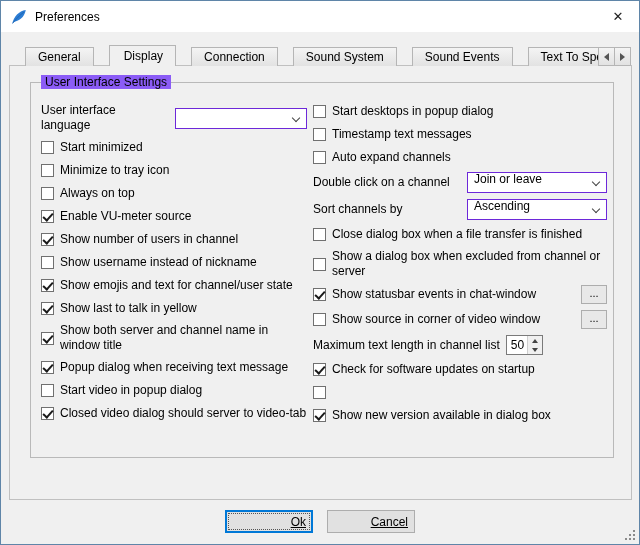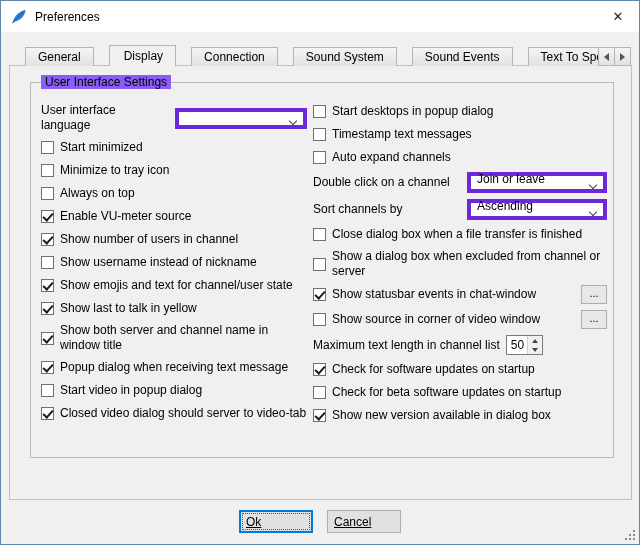--- a/index.html
+++ b/index.html
@@ -24,37 +24,37 @@
   .group-title{position:absolute;left:10px;top:-8px;background:#8b5cf6;padding:0 4px;font-size:12px;}
   .col{position:absolute;top:20px;display:flex;flex-direction:column;gap:6px;}
   .col.left{left:10px;width:266px;}
   .col.right{left:282px;width:294px;}
   .row{display:flex;align-items:center;min-height:17px;gap:6px;}
   .row .lbl{line-height:15px;}
   
   .cb{width:13px;height:13px;border:1px solid #707070;background:#fff;position:relative;flex:0 0 auto;}
   .cb.checked::after{content:"";position:absolute;left:3px;top:0px;width:4px;height:8px;border:solid #1a1a1a;border-width:0 2px 2px 0;transform:rotate(42deg);}
   
-  .combo{height:21px;background:#fff;border:4px solid #6d28d9;position:relative;display:flex;align-items:center;padding:0 20px 8px 6px;flex:0 0 auto;}
+  .combo{height:21px;background:#fff;border:1px solid #6d28d9;position:relative;display:flex;align-items:center;padding:0 20px 8px 6px;flex:0 0 auto;}
   .combo .chev{position:absolute;right:7px;top:6px;width:6px;height:6px;border-right:1px solid #444;border-bottom:1px solid #444;transform:rotate(45deg);}
   .combo.lang{width:132px;}
   .combo.w140{width:140px;}
   .spacer{flex:1;}
   
   .dots-btn{width:26px;height:19px;border:1px solid #adadad;background:#e8e8e8;font-size:11px;line-height:10px;display:flex;align-items:flex-end;justify-content:center;padding-bottom:5px;flex:0 0 auto;}
   
   .spin{height:20px;border:1px solid #7a7a7a;background:#fff;display:flex;flex:0 0 auto;}
   .spin .val{width:20px;padding:0 15px 0 4px;display:flex;align-items:center;}
   .spin .arrows{width:15px;display:flex;flex-direction:column;border-left:1px solid #cfcfcf;}
   .spin .arrows button{flex:1;border:none;background:#f0f0f0;padding:0;display:flex;align-items:center;justify-content:center;}
   .tri-up{width:0;height:0;border-left:3px solid transparent;border-right:3px solid transparent;border-bottom:4px solid #444;}
   .tri-down{width:0;height:0;border-left:3px solid transparent;border-right:3px solid transparent;border-top:4px solid #444;}
   
   .footer{position:absolute;left:0;right:0;top:509px;display:flex;justify-content:center;gap:14px;}
-  .btn{width:74px;height:23px;background:#e1e1e1;border:1px solid #adadad;font-size:12px;font-family:"Liberation Sans",sans-serif;display:flex;align-items:center;justify-content:flex-start;}
+  .btn{width:88px;height:23px;background:#e1e1e1;border:1px solid #adadad;font-size:12px;font-family:"Liberation Sans",sans-serif;display:flex;align-items:center;justify-content:flex-end;}
   .btn span{text-decoration:underline;}
   .btn.default{border:1px solid #0078d7;box-shadow:inset 0 0 0 1px #0078d7;outline:1px dotted #555;outline-offset:-4px;}
   
   .grip{position:absolute;right:3px;bottom:3px;width:13px;height:13px;}
   .grip::before{content:"";position:absolute;left:0;top:0;width:2px;height:2px;background:transparent;
     box-shadow:10px 10px 0 #8a8a8a,6px 10px 0 #8a8a8a,2px 10px 0 #8a8a8a,10px 6px 0 #8a8a8a,6px 6px 0 #8a8a8a,10px 2px 0 #8a8a8a;}
 </style>
 </head>
 <body>
 
@@ -234,21 +234,20 @@
             </span>
           </div>
         </div>
 
         <label class="row">
             <span class="cb checked"></span>
             <span class="lbl">Check for software updates on startup</span>
           </label>
         <label class="row">
             <span class="cb"></span>
-            <span class="lbl">Check for beta software updates on startup</span>
           </label>
         <label class="row">
             <span class="cb checked"></span>
             <span class="lbl">Show new version available in dialog box</span>
           </label>
       </div>
     </div>
   </div>
 
   <div class="footer">

